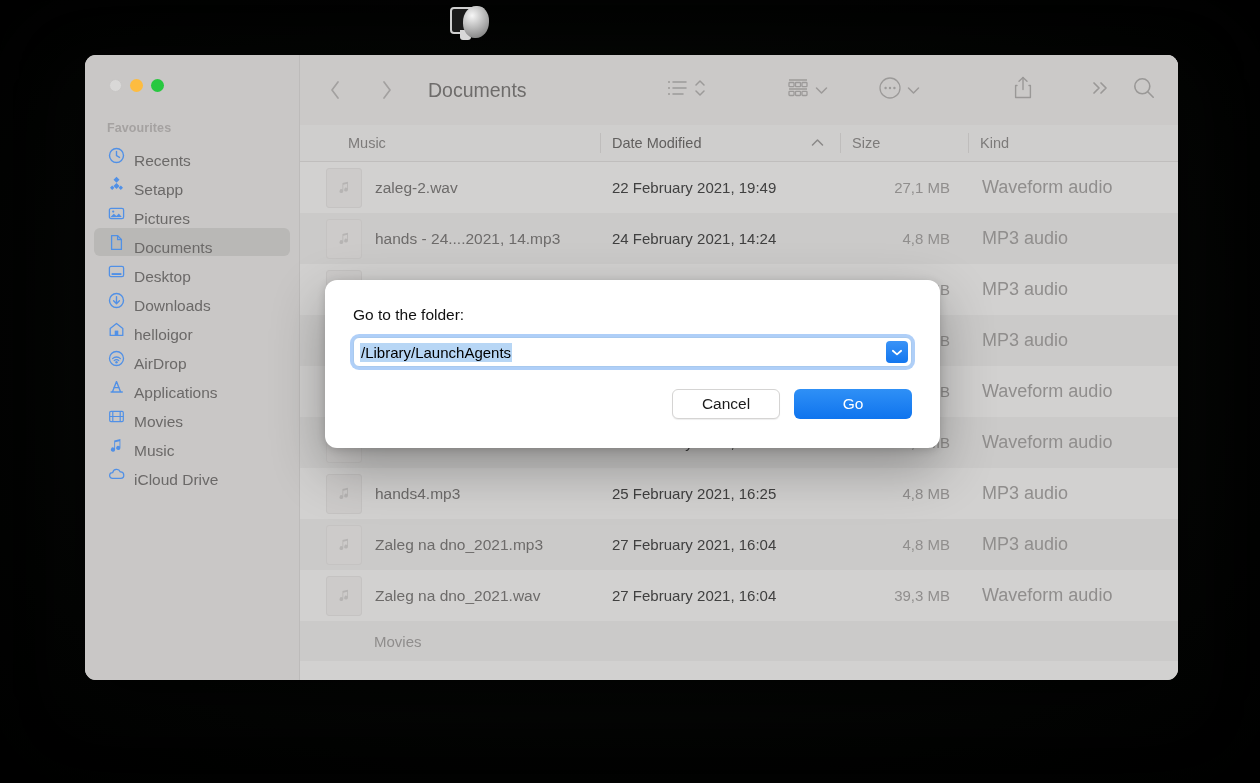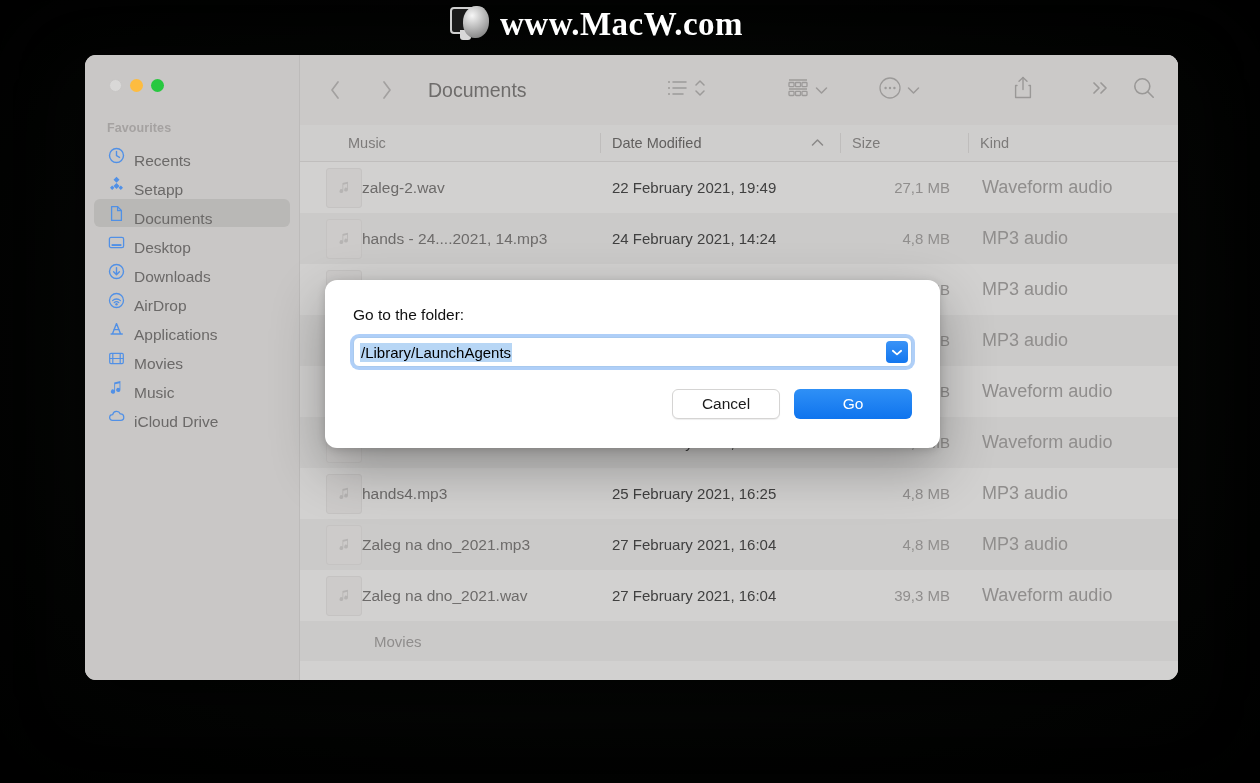--- a/index.html
+++ b/index.html
@@ -240,20 +240,21 @@
   .file-row {
     display: flex;
     align-items: center;
     height: 51px;
     box-sizing: border-box;
   }
   .file-row.alt { background: #cbcac9; }
   .cell-name {
     display: flex;
     align-items: center;
+    gap: 13px;
     box-sizing: border-box;
     padding-left: 26px;
   }
   .file-icon {
     width: 34px; height: 38px;
     border: 1px solid #c5c3c2;
     border-radius: 3px;
     background: #cdcbca;
     display: flex;
     align-items: center;
@@ -378,21 +379,20 @@
 <body>
 
 <div id="backdrop"></div>
 
 <div id="watermark">
   <div class="wm-logo">
     <div class="screen"></div>
     <div class="stand"></div>
     <div class="blob"></div>
   </div>
-  <div class="wm-text">www.MacW.com</div>
 </div>
 
 <div id="finder-window">
 
   <div id="sidebar">
     <div class="traffic-lights">
       <div class="light close"></div>
       <div class="light min"></div>
       <div class="light max"></div>
     </div>
@@ -414,20 +414,30 @@
         <svg width="17" height="17" viewBox="0 0 17 17" fill="currentColor">
           <path d="M8.5 0.8l3 3-3 3-3-3z"></path>
             <path d="M8.5 7.1l3 3-3 3-3-3z"></path>
             <path d="M4.2 9.6l2.2 2.2-2.2 2.2L2 11.8z"></path>
             <path d="M12.8 9.6L15 11.8l-2.2 2.2-2.2-2.2z"></path>
         </svg>
       </span>
       <span class="sb-label">Setapp</span>
     </div>
 
+    <div class="sb-item">
+      <span class="sb-icon">
+        <svg width="17" height="17" viewBox="0 0 17 17" fill="none" stroke="currentColor" stroke-width="1.3">
+          <rect x="1.4" y="3.4" width="14.2" height="10.2" rx="1.6"></rect>
+          <path d="M2.2 12.2l3.6-3.5 2.6 2.4 2.4-2.6 3 3.6" fill="currentColor" stroke="none"></path>
+          <circle cx="5.2" cy="6.6" r="1.1" fill="currentColor" stroke="none"></circle>
+        </svg>
+      </span>
+      <span class="sb-label">Pictures</span>
+    </div>
 
     <div class="sb-item selected">
       <span class="sb-icon">
         <svg width="17" height="17" viewBox="0 0 17 17" fill="none" stroke="currentColor" stroke-width="1.3">
           <path d="M3.6 1.6h6l3.8 3.9v9.9H3.6z" stroke-linejoin="round"></path>
           <path d="M9.6 1.6v4h3.8"></path>
         </svg>
       </span>
       <span class="sb-label">Documents</span>
     </div>
@@ -445,20 +455,29 @@
     <div class="sb-item">
       <span class="sb-icon">
         <svg width="17" height="17" viewBox="0 0 17 17" fill="none" stroke="currentColor" stroke-width="1.4">
           <circle cx="8.5" cy="8.5" r="7"></circle>
             <path d="M8.5 4.6v7M5.6 8.8l2.9 2.9 2.9-2.9" stroke-linecap="round" stroke-linejoin="round"></path>
         </svg>
       </span>
       <span class="sb-label">Downloads</span>
     </div>
 
+    <div class="sb-item">
+      <span class="sb-icon">
+        <svg width="17" height="17" viewBox="0 0 17 17" fill="none" stroke="currentColor" stroke-width="1.3">
+          <path d="M2.2 7.6L8.5 2.4l6.3 5.2v6.8H2.2z" stroke-linejoin="round"></path>
+          <rect x="6.7" y="9.6" width="3.6" height="4.8" fill="currentColor" stroke="none"></rect>
+        </svg>
+      </span>
+      <span class="sb-label">helloigor</span>
+    </div>
 
     <div class="sb-item">
       <span class="sb-icon">
         <svg width="17" height="17" viewBox="0 0 17 17" fill="none" stroke="currentColor" stroke-width="1.3">
           <circle cx="8.5" cy="8.5" r="7"></circle>
           <path d="M6.2 10.6a3.2 3.2 0 014.6 0M4.6 8.6a5.6 5.6 0 017.8 0" stroke-linecap="round"></path>
           <circle cx="8.5" cy="12.3" r="1.2" fill="currentColor" stroke="none"></circle>
         </svg>
       </span>
       <span class="sb-label">AirDrop</span>

